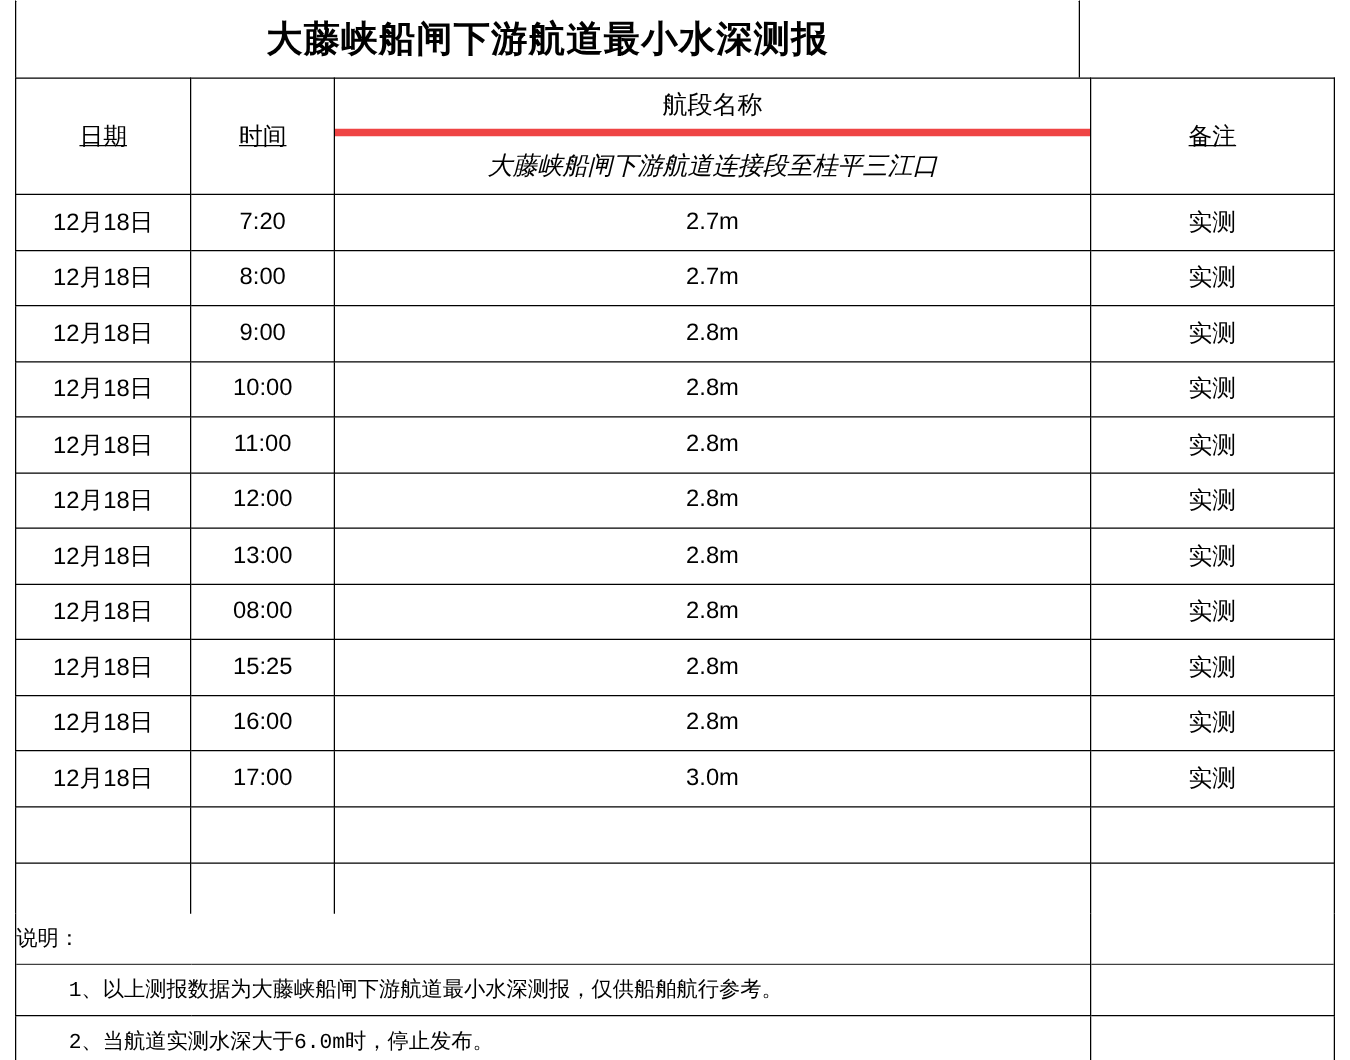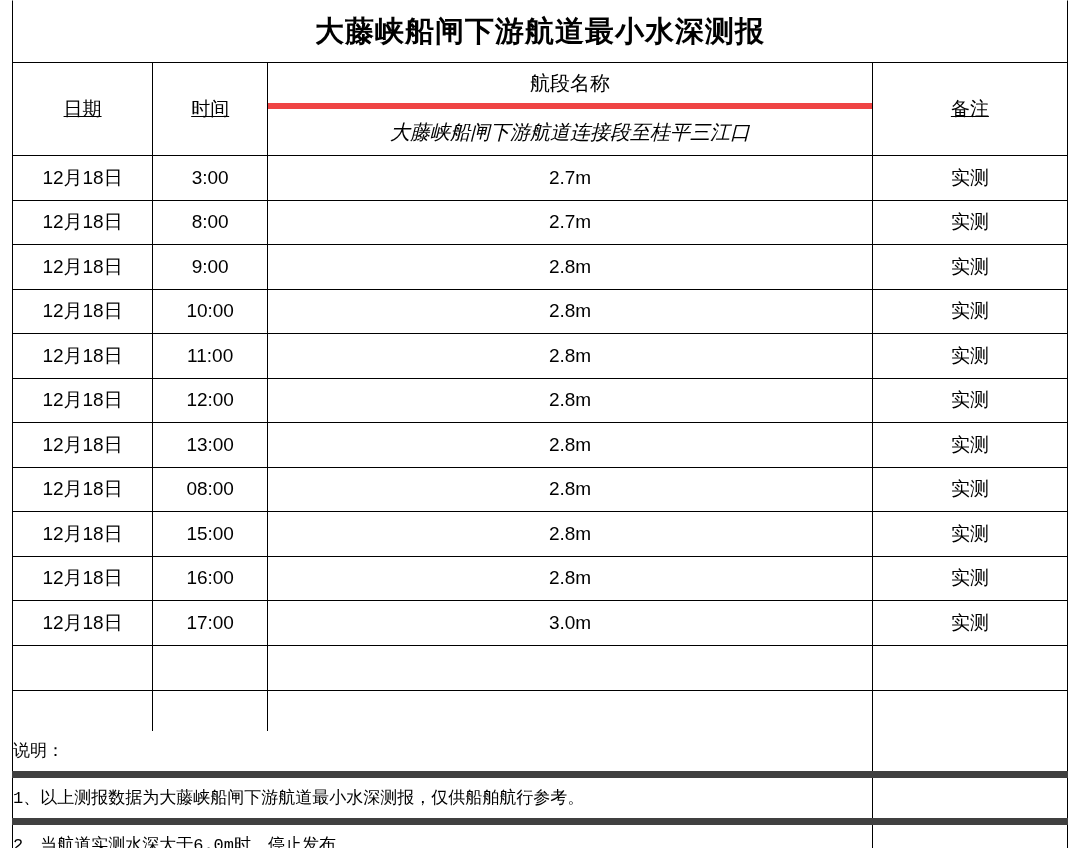--- a/index.html
+++ b/index.html
@@ -23,21 +23,21 @@
   .title-row {
     height: 62px;
     display: flex;
     align-items: center;
     justify-content: center;
     border-left: 1px solid #000;
     border-right: 1px solid #000;
     border-top: 1px solid #fff;
     box-sizing: border-box;
     margin: 0 12px 0 12px;
-    width: 1056px;
+    width: 852px;
   }
   .title-text {
     font-size: 29px;
     font-weight: bold;
     letter-spacing: 1px;
     text-align: center;
   }
   table.report {
     border-collapse: collapse;
     table-layout: fixed;
@@ -107,22 +107,23 @@
     border-bottom: none;
     border-top: none;
   }
   .note-text {
     font-size: 17px;
     text-align: left;
     padding-left: 4px;
     white-space: nowrap;
   }
   .note-row td {
-    border-top: 7px solid #404040;
+    border-top: 1px solid #404040;
     border-bottom: 1px solid #000;
+    padding-left: 42px;
   }
 </style>
 </head>
 <body>
 
 <div class="page">
 
   <div class="title-row">
     <div class="title-text">大藤峡船闸下游航道最小水深测报</div>
   </div>
@@ -141,21 +142,21 @@
         <th class="hdr-section-wrap">
           <div class="hdr-sub-top" style="display:flex;align-items:center;justify-content:center;">航段名称</div>
           <div class="hdr-sub-bot" style="display:flex;align-items:center;justify-content:center;">大藤峡船闸下游航道连接段至桂平三江口</div>
         </th>
         <th class="hdr-cell">备注</th>
       </tr>
     </thead>
     <tbody>
       <tr class="data-row">
         <td>12月18日</td>
-        <td>3:00</td>
+        <td>7:20</td>
         <td>2.7m</td>
         <td>实测</td>
       </tr>
       <tr class="data-row">
         <td>12月18日</td>
         <td>8:00</td>
         <td>2.7m</td>
         <td>实测</td>
       </tr>
       <tr class="data-row">
@@ -189,21 +190,21 @@
         <td>实测</td>
       </tr>
       <tr class="data-row">
         <td>12月18日</td>
         <td>08:00</td>
         <td>2.8m</td>
         <td>实测</td>
       </tr>
       <tr class="data-row">
         <td>12月18日</td>
-        <td>15:00</td>
+        <td>15:25</td>
         <td>2.8m</td>
         <td>实测</td>
       </tr>
       <tr class="data-row">
         <td>12月18日</td>
         <td>16:00</td>
         <td>2.8m</td>
         <td>实测</td>
       </tr>
       <tr class="data-row">

